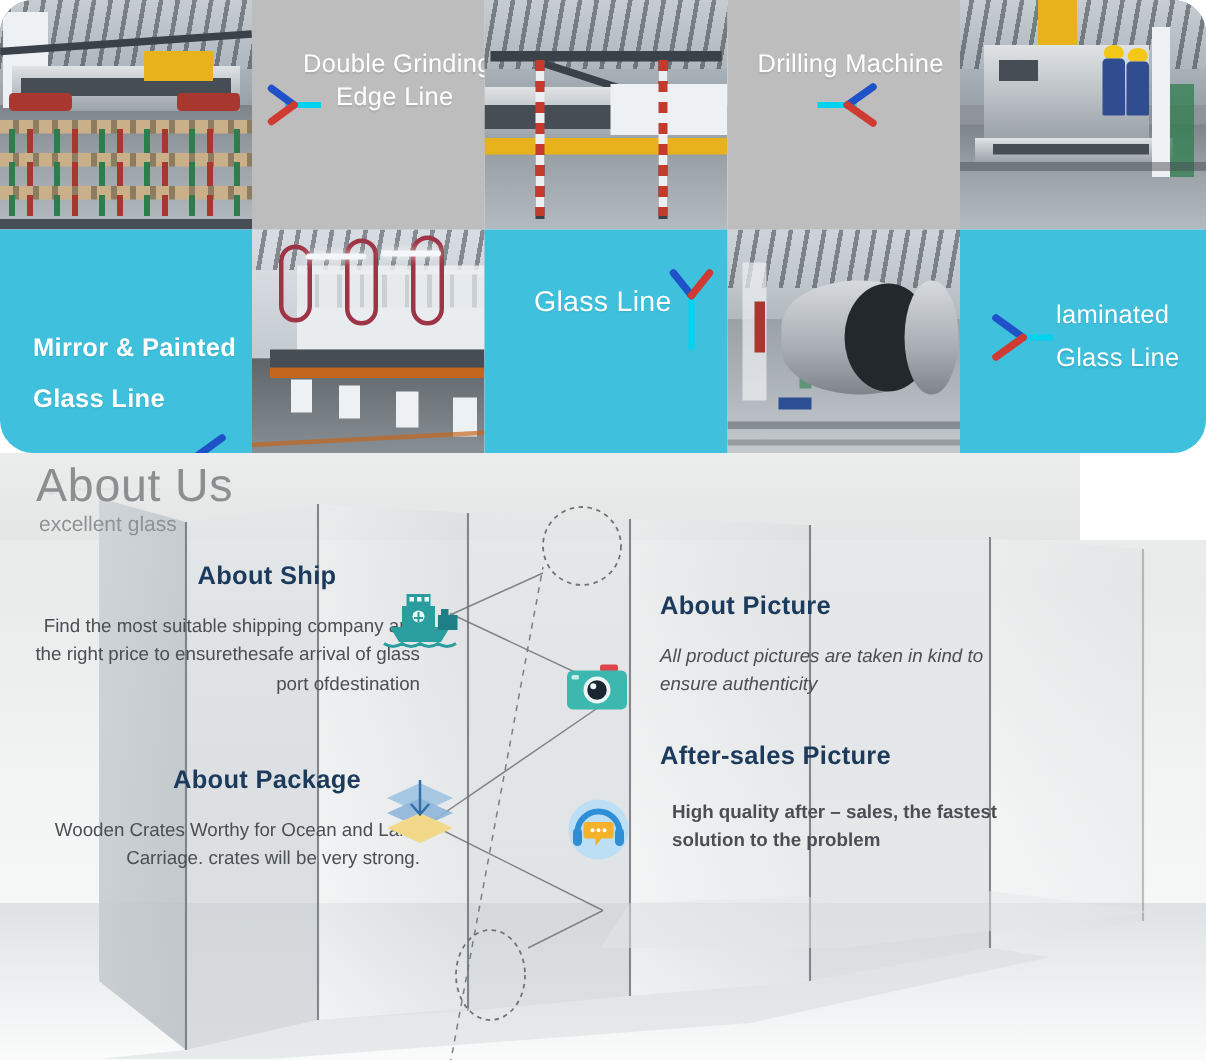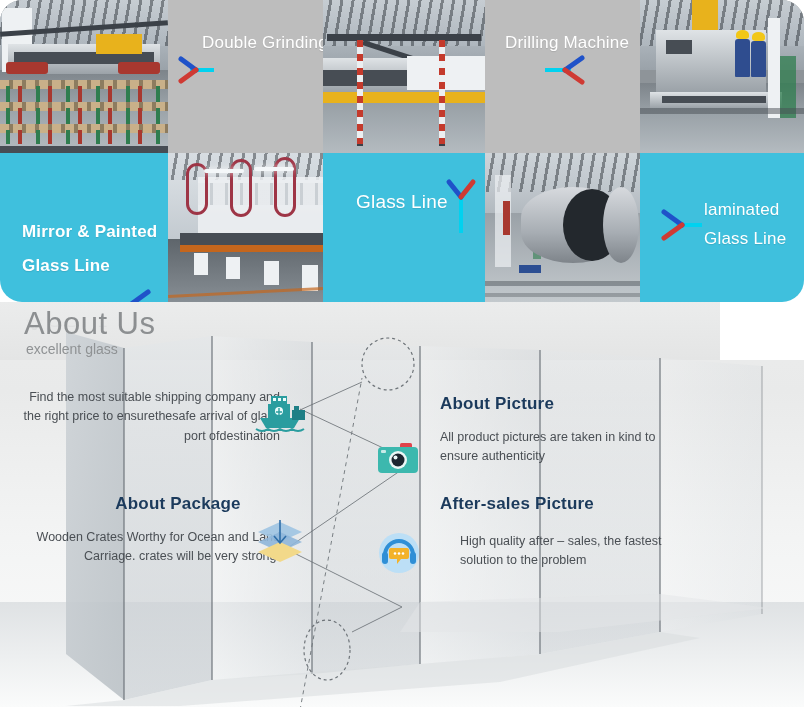--- a/index.html
+++ b/index.html
@@ -122,20 +122,21 @@
         <div class="ph-studs" style="top:108px;height:16px;"></div>
         <div class="ph-rollers" style="top:124px;height:9px;"></div>
         <div class="ph-studs" style="top:130px;height:14px;"></div>
         <div class="ph-dark" style="left:0;top:146px;width:168px;height:7px;"></div>
       </div>
     </div>
 
     <div class="cell gray" style="left:168px;top:0;width:155px;height:153px;">
       <div class="cell-label lbl-gray" style="left:34px;top:32px;">
         <span class="l1 sz-md">Double Grinding</span>
+        <span class="l2 sz-md" style="padding-left:22px;">Edge Line</span>
       </div>
       <span class="arrow" style="left:4px;top:50px;">
         <svg viewBox="0 0 46 40">
           <line x1="42" y1="20" x2="18" y2="20" stroke="#00d2f0" stroke-width="4"></line>
           <line x1="24" y1="20" x2="9" y2="9" stroke="#1f52c9" stroke-width="5" stroke-linecap="round"></line>
           <line x1="24" y1="20" x2="9" y2="31" stroke="#cf3a33" stroke-width="5" stroke-linecap="round"></line>
         </svg>
       </span>
     </div>
 
@@ -335,69 +336,70 @@
         <path d="M402,305 L352,330"></path>
         <path d="M362,80 L300,108"></path>
       </g>
     </svg>
 
     <div id="about-title">About Us</div>
     <div id="about-title-reflect">About Us</div>
     <div id="about-sub">excellent glass</div>
 
     <div class="blk ta-r" style="left:20px;top:72px;width:260px;">
+      <h3 style="text-align:center;padding-left:56px;">About Ship</h3>
       <p style="margin-top:14px;">Find the most suitable shipping company and the right price to ensurethesafe arrival of glass port ofdestination</p>
     </div>
     <span class="ficon" style="left:252px;top:86px;">
       <svg width="56" height="46" viewBox="0 0 56 46">
         <path d="M8 30 L48 30 L42 40 L14 40 Z" fill="#2a9d9f"></path>
         <rect x="16" y="16" width="22" height="14" fill="#2a9d9f"></rect>
         <rect x="19" y="8" width="16" height="8" fill="#2a9d9f"></rect>
         <rect x="21" y="10" width="3" height="3" fill="#eafbfb"></rect>
         <rect x="26" y="10" width="3" height="3" fill="#eafbfb"></rect>
         <rect x="31" y="10" width="3" height="3" fill="#eafbfb"></rect>
         <circle cx="27" cy="23" r="4" fill="#eafbfb"></circle>
         <path d="M27 20 v7 M24 24 h6" stroke="#2a9d9f" stroke-width="1.4"></path>
         <rect x="40" y="22" width="13" height="10" fill="#1f7f86"></rect>
         <rect x="42" y="18" width="5" height="4" fill="#1f7f86"></rect>
         <path d="M4 41 q6 4 12 0 q6 4 12 0 q6 4 12 0 q6 4 12 0" stroke="#2a9d9f" stroke-width="2" fill="none"></path>
       </svg>
     </span>
 
-    <div class="blk ta-r" style="left:20px;top:192px;width:260px;">
+    <div class="blk ta-r" style="left:20px;top:208px;width:260px;">
       <h3 style="text-align:center;padding-left:56px;">About Package</h3>
       <p style="margin-top:14px;">Wooden Crates Worthy for Ocean and Land Carriage.  crates will be very strong.</p>
     </div>
     <span class="ficon" style="left:254px;top:216px;">
       <svg width="52" height="48" viewBox="0 0 52 48">
         <polygon points="26,4 48,14 26,24 4,14" fill="#9ec4e2" opacity=".9"></polygon>
         <polygon points="26,14 48,24 26,34 4,24" fill="#8fb6d9" opacity=".9"></polygon>
         <polygon points="26,24 48,34 26,44 4,34" fill="#f2d98a"></polygon>
         <path d="M26 2 v22 M20 18 l6 7 l6 -7" stroke="#2f6ea8" stroke-width="1.6" fill="none"></path>
       </svg>
     </span>
 
     <div class="blk ta-l" style="left:440px;top:92px;width:250px;">
       <h3>About Picture</h3>
-      <p style="margin-top:14px;">All product pictures are taken in kind to ensure authenticity</p>
+      <p style="margin-top:14px;font-style:italic;">All product pictures are taken in kind to ensure authenticity</p>
     </div>
     <span class="ficon" style="left:378px;top:442px;left:378px;top:140px;">
       <svg width="40" height="34" viewBox="0 0 40 34">
         <rect x="22" y="1" width="12" height="5" rx="1.6" fill="#e0434b"></rect>
         <rect x="0" y="5" width="40" height="26" rx="4" fill="#3cb8ae"></rect>
         <circle cx="20" cy="18" r="9" fill="#eaf7f6"></circle>
         <circle cx="20" cy="18" r="6.5" fill="#1b2630"></circle>
         <circle cx="17.5" cy="15.5" r="2" fill="#eaf7f6"></circle>
         <rect x="3" y="8" width="5" height="3" rx="1" fill="#eaf7f6" opacity=".8"></rect>
       </svg>
     </span>
 
     <div class="blk ta-l" style="left:440px;top:192px;width:250px;">
       <h3>After-sales Picture</h3>
-      <p style="margin-top:18px;margin-left:20px;">High quality after – sales, the fastest solution to the problem</p>
+      <p style="margin-top:18px;margin-left:8px;font-weight:bold;">High quality after – sales, the fastest solution to the problem</p>
     </div>
     <span class="ficon" style="left:378px;top:230px;">
       <svg width="42" height="42" viewBox="0 0 42 42">
         <circle cx="21" cy="21" r="20" fill="#bcdff6"></circle>
         <path d="M7 23 a14 14 0 0 1 28 0" fill="none" stroke="#2f8fd6" stroke-width="4"></path>
         <rect x="4" y="20" width="6" height="12" rx="3" fill="#2f8fd6"></rect>
         <rect x="32" y="20" width="6" height="12" rx="3" fill="#2f8fd6"></rect>
         <path d="M13 16 h16 a2 2 0 0 1 2 2 v7 a2 2 0 0 1 -2 2 h-6 l-4 5 v-5 h-6 a2 2 0 0 1 -2 -2 v-7 a2 2 0 0 1 2 -2 z" fill="#f3b229"></path>
         <circle cx="17" cy="21.5" r="1.3" fill="#ffffff"></circle>
         <circle cx="21" cy="21.5" r="1.3" fill="#ffffff"></circle>

